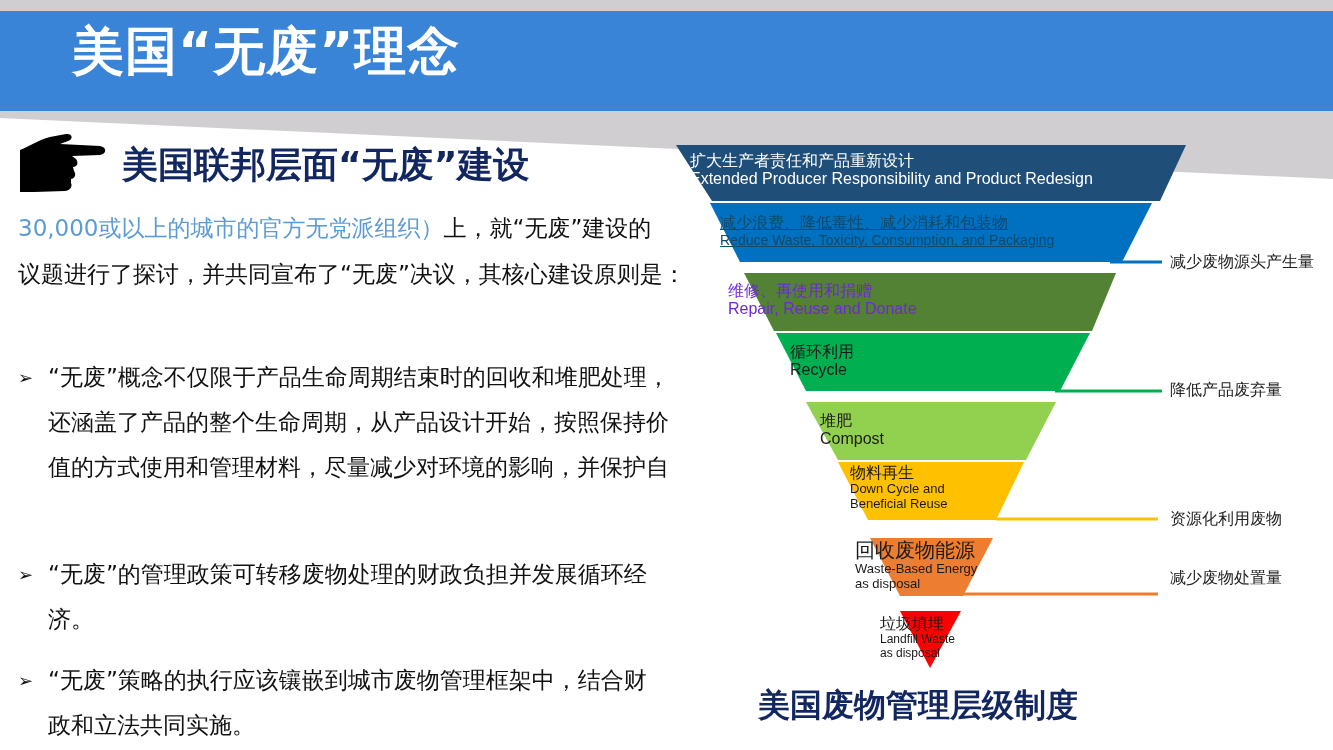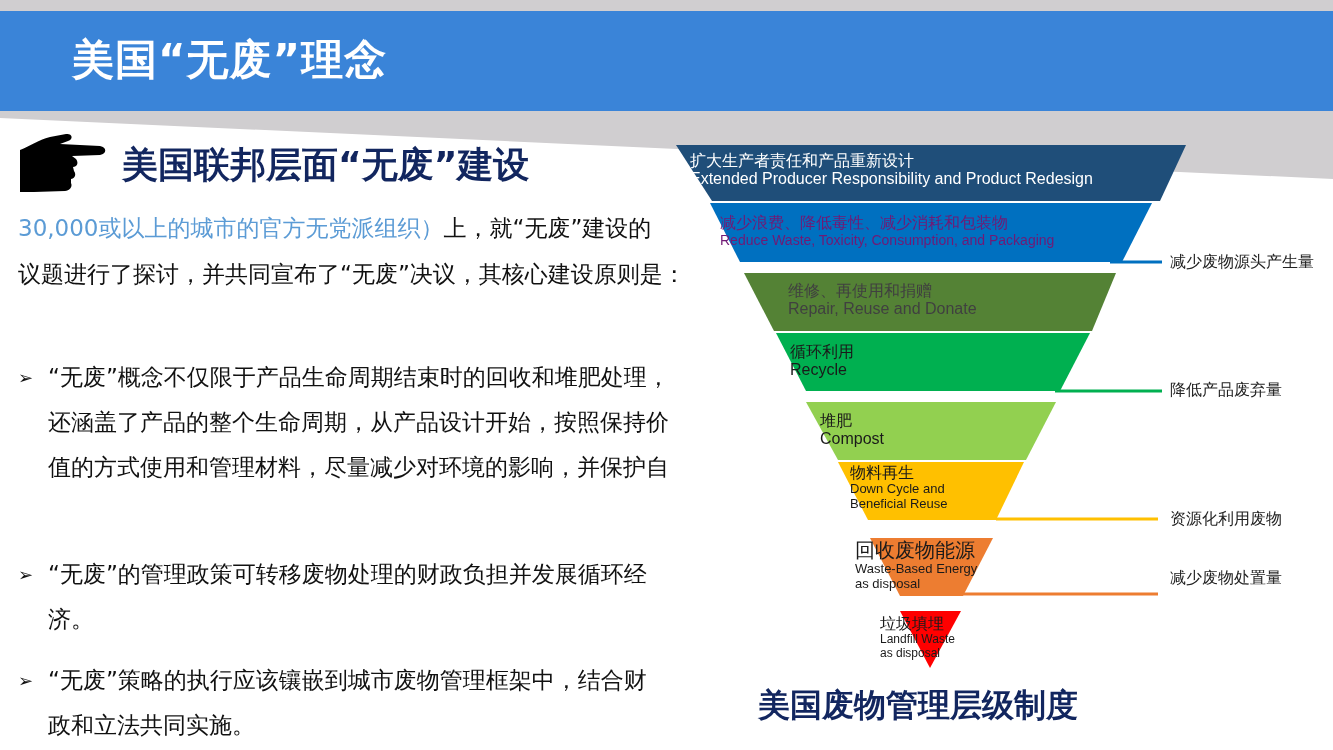--- a/index.html
+++ b/index.html
@@ -1,19 +1,19 @@
 <!DOCTYPE html>
 <html><head>
 <meta charset="utf-8">
 <style>
   html, body { margin:0; padding:0; }
   body { width:1333px; height:750px; position:relative; overflow:hidden; background:#ffffff; font-family:"DejaVu Sans","Liberation Sans",sans-serif; }
   .topstrip { position:absolute; left:0; top:0; width:1333px; height:11px; background:#d0ced0; }
   .header { position:absolute; left:0; top:11px; width:1333px; height:100px; background:#3a84d8; }
-  .header-title { position:absolute; left:72px; top:21px; font-size:42px; font-weight:bold; color:#ffffff; letter-spacing:1px; }
+  .header-title { position:absolute; left:72px; top:6px; font-size:52px; font-weight:bold; color:#ffffff; letter-spacing:1px; }
   .grey-wedge { position:absolute; left:0; top:111px; }
   .section-title { position:absolute; left:122px; top:141px; font-size:36px; font-weight:bold; color:#12265f; }
   .hand { position:absolute; left:16px; top:132px; }
   .para { position:absolute; left:18px; top:205px; width:760px; font-size:23px; line-height:46px; color:#111; }
   .para .hl { color:#5b9bd5; }
   .para p { margin:0; white-space:nowrap; }
   .bullets { position:absolute; left:18px; width:730px; font-size:23px; line-height:45px; color:#111; }
   .bullet { position:relative; padding-left:30px; }
   .bullet .mark { position:absolute; left:0; top:0; font-size:18px; }
   .bullet p { margin:0; }
@@ -78,25 +78,25 @@
   <line x1="996" y1="519" x2="1158" y2="519" stroke="#ffc000" stroke-width="3"></line>
   <polygon points="870,538 993,538 963,596 900,596" fill="#ed7d31"></polygon>
   <line x1="963" y1="594" x2="1158" y2="594" stroke="#ed7d31" stroke-width="3"></line>
   <polygon points="900,611 961,611 930,668" fill="#ff0000"></polygon>
 </svg>
 
 <div class="pyr-text" style="left:690px; top:152px; width:480px; color:#fff;">
   <div style="font-size:16px;">扩大生产者责任和产品重新设计</div>
   <div style="font-size:16px;">Extended Producer Responsibility and Product Redesign</div>
 </div>
-<div class="pyr-text" style="left:720px; top:214px; width:420px; color:#701a75;">
+<div class="pyr-text" style="left:720px; top:214px; width:420px; color:#0c4a6e;text-decoration:underline;">
   <div style="font-size:16px;">减少浪费、降低毒性、减少消耗和包装物</div>
   <div style="font-size:14px;">Reduce Waste, Toxicity, Consumption, and Packaging</div>
 </div>
-<div class="pyr-text" style="left:788px; top:282px; width:340px; color:#404040;">
+<div class="pyr-text" style="left:728px; top:282px; width:340px; color:#6d28d9;">
   <div style="font-size:16px;">维修、再使用和捐赠</div>
   <div style="font-size:16px;">Repair, Reuse and Donate</div>
 </div>
 <div class="pyr-text" style="left:790px; top:343px; width:280px; color:#1a1a1a;">
   <div style="font-size:16px;">循环利用</div>
   <div style="font-size:16px;">Recycle</div>
 </div>
 <div class="pyr-text" style="left:820px; top:412px; width:220px; color:#1a1a1a;">
   <div style="font-size:16px;">堆肥</div>
   <div style="font-size:16px;">Compost</div>

